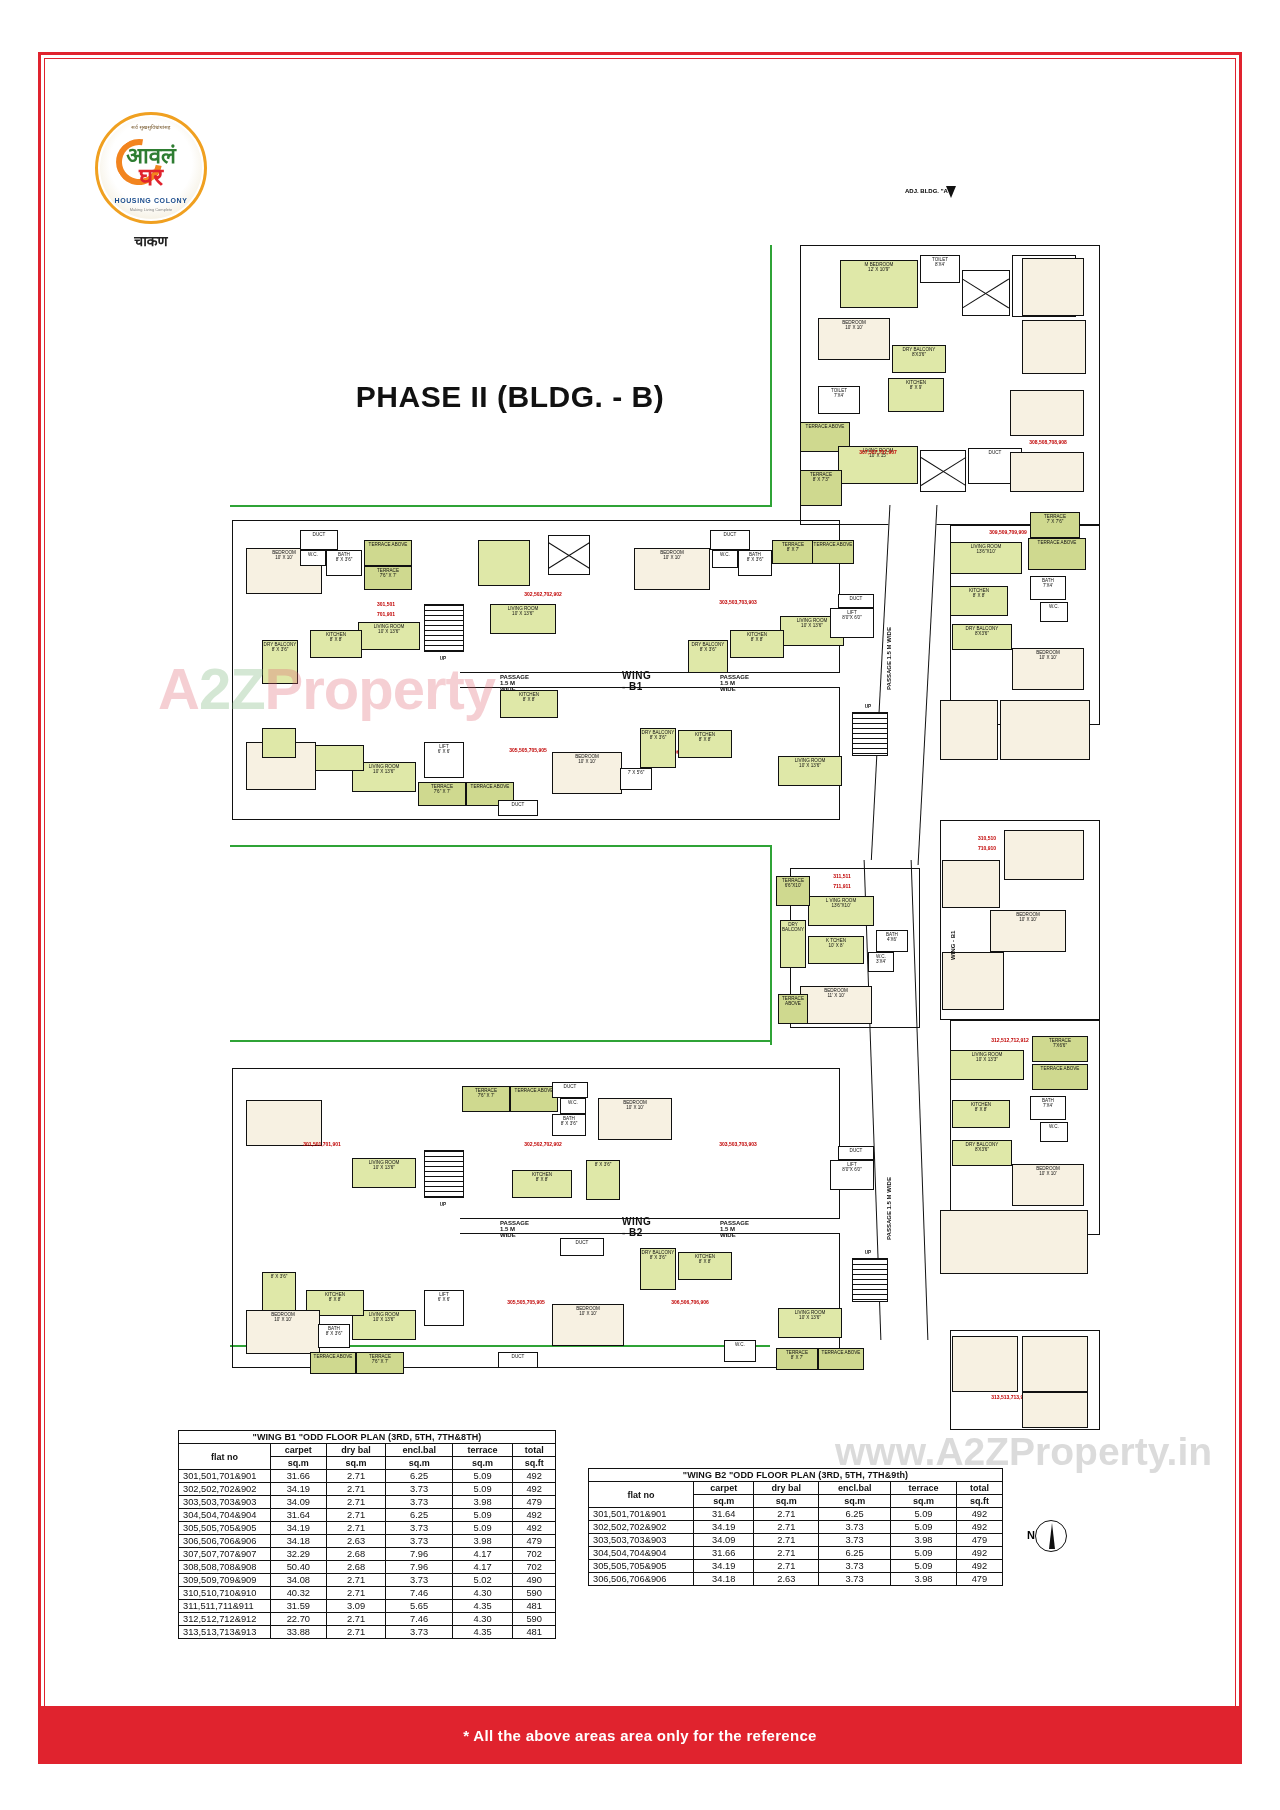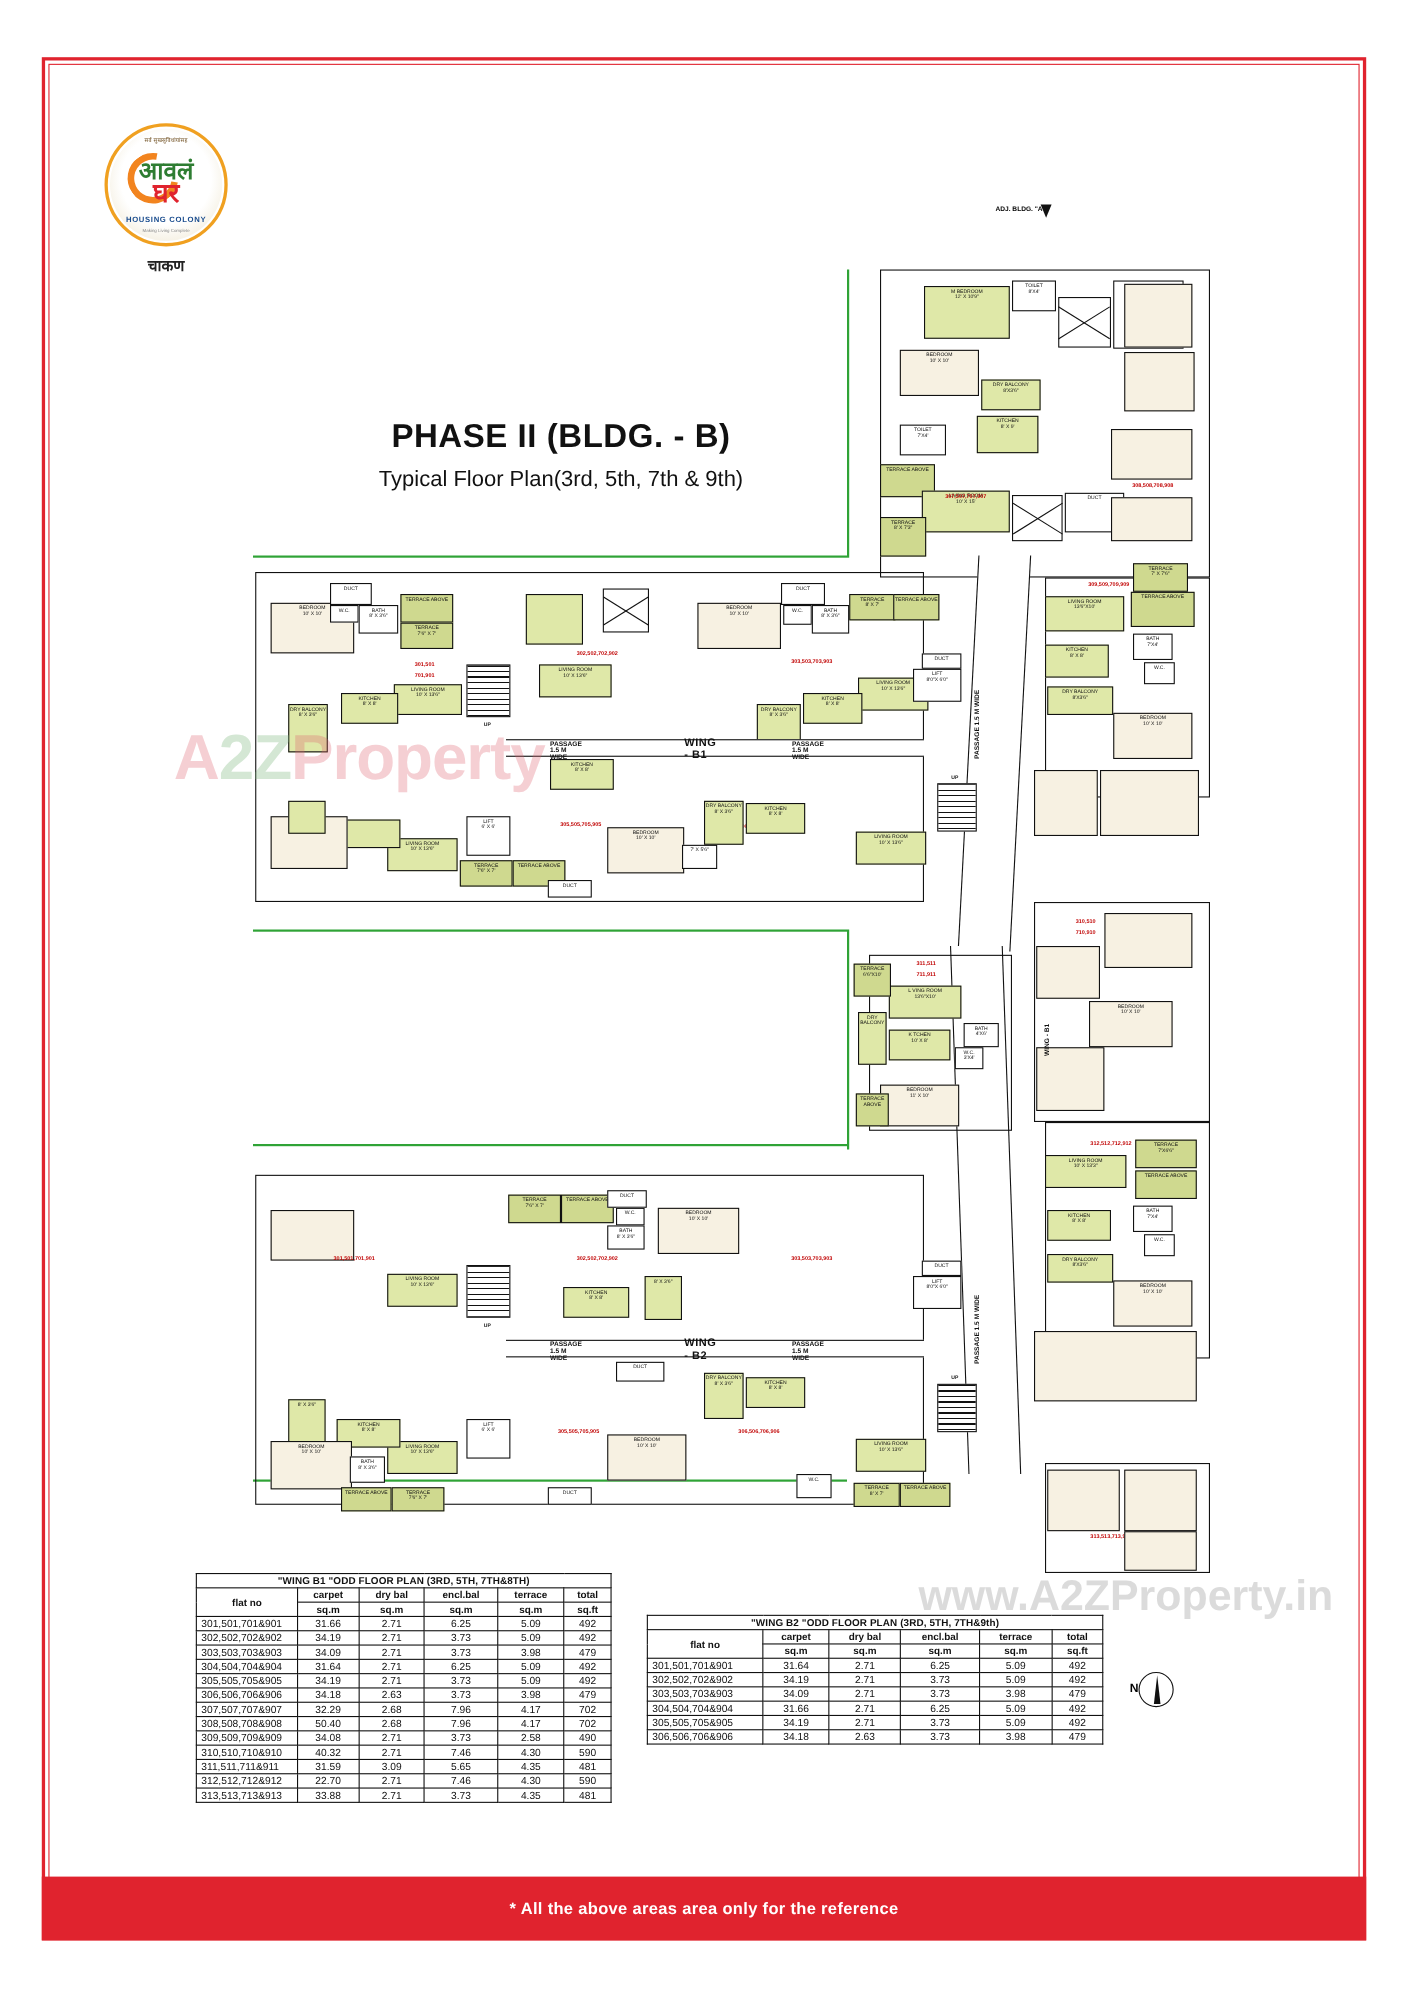--- a/index.html
+++ b/index.html
@@ -358,21 +358,20 @@
       <div class="logo-swirl"></div>
       <div class="logo-name">आवलं</div>
       <div class="logo-name2">घर</div>
       <div class="logo-sub">HOUSING COLONY</div>
       <div class="logo-sub2">Making Living Complete</div>
     </div>
     <div class="logo-caption">चाकण</div>
   </div>
 
   <div class="title-main">PHASE II (BLDG. - B)</div>
-  <div class="title-sub">Typical Floor Plan(3rd, 5th, 7th &amp; 9th)</div>
 
   <div class="gline" style="left:230px; top:505px; width:540px;"></div>
   <div class="gvline" style="left:770px; top:245px; height:262px;"></div>
   <div class="gline" style="left:230px; top:845px; width:540px;"></div>
   <div class="gline" style="left:230px; top:1040px; width:540px;"></div>
   <div class="gvline" style="left:770px; top:845px; height:200px;"></div>
   <div class="gline" style="left:230px; top:1345px; width:540px;"></div>
 
   <div class="adj-label">ADJ. BLDG. "A"</div>
   <div class="adj-arrow"></div>
@@ -921,21 +920,21 @@
           <td>2.68</td>
           <td>7.96</td>
           <td>4.17</td>
           <td>702</td>
         </tr>
       <tr>
           <td class="flat">309,509,709&amp;909</td>
           <td>34.08</td>
           <td>2.71</td>
           <td>3.73</td>
-          <td>2.58</td>
+          <td>5.02</td>
           <td>490</td>
         </tr>
       <tr>
           <td class="flat">310,510,710&amp;910</td>
           <td>40.32</td>
           <td>2.71</td>
           <td>7.46</td>
           <td>4.30</td>
           <td>590</td>
         </tr>

